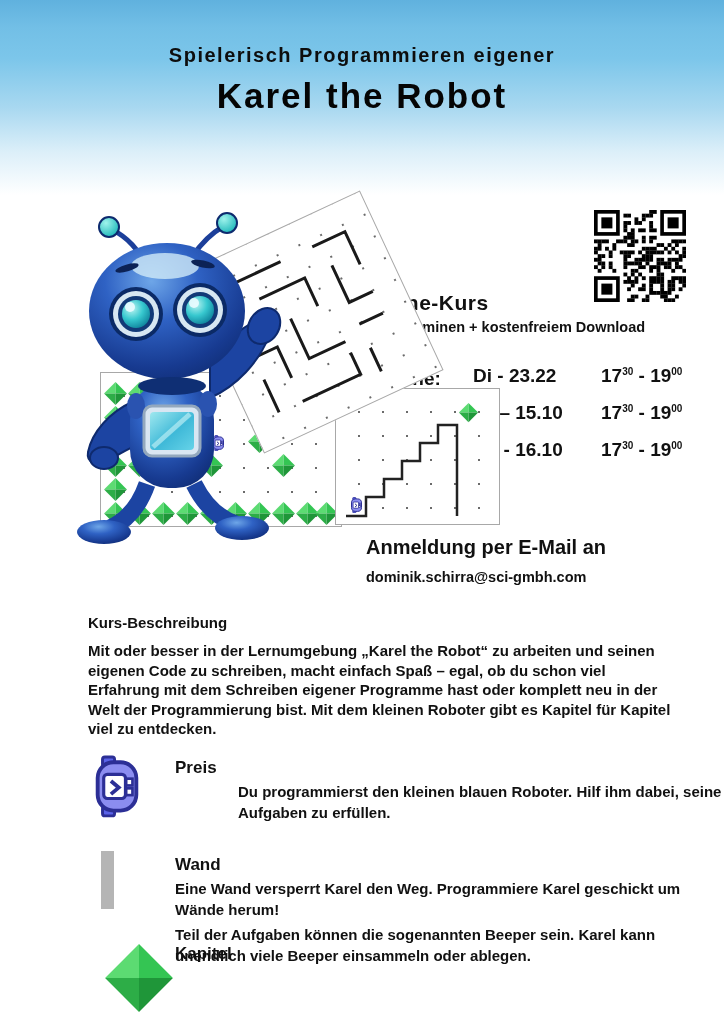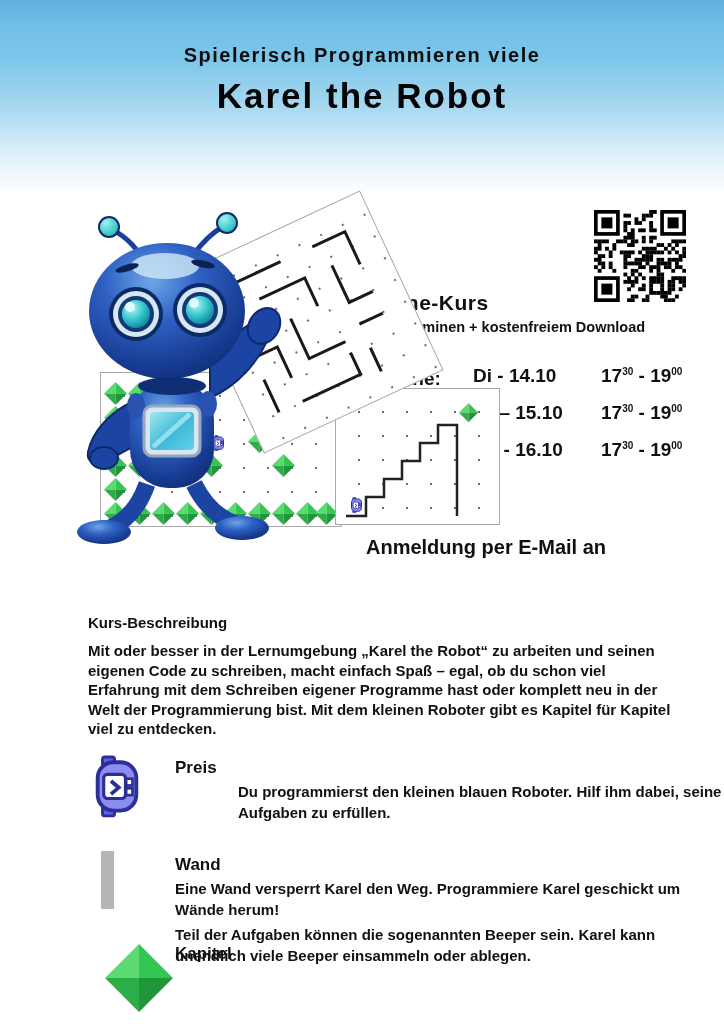--- a/index.html
+++ b/index.html
@@ -42,21 +42,21 @@
   .legend-title{font-size:17px;}
   .legend-text{position:absolute;width:508px;font-size:15px;line-height:21px;white-space:normal;}
   .wall-bar{position:absolute;left:101px;top:851px;width:13px;height:58px;background:#b5b5b5;}
 </style>
 </head>
 <body>
 
 <div id="flyer">
 
   <div class="header">
-    <div class="subtitle">Spielerisch Programmieren viele</div>
+    <div class="subtitle">Spielerisch Programmieren eigener</div>
     <div class="title">Karel the Robot</div>
   </div>
 
   <div id="beeper-card" class="card">
       <div class="sprite" style="left: 2px; top: 8px;"><svg width="25" height="25" viewBox="0 0 24 24">
           <polygon points="12,1 1,12 12,12" fill="#5cdb72"></polygon>
           <polygon points="12,1 23,12 12,12" fill="#34c553"></polygon>
           <polygon points="1,12 12,23 12,12" fill="#2dad47"></polygon>
           <polygon points="23,12 12,23 12,12" fill="#1f9639"></polygon>
         </svg></div>
@@ -518,31 +518,32 @@
       <rect x="0" y="18" width="7" height="7" fill="#000"></rect>
       <rect x="1" y="19" width="5" height="5" fill="#fff"></rect>
       <rect x="2" y="20" width="3" height="3" fill="#000"></rect>
     </svg>
 
   <div class="abs h-course" style="left:363px;top:291px;">Online-Kurs</div>
   <div class="abs sub-course" style="left:363px;top:319px;">mit 3 Terminen + kostenfreiem Download</div>
 
   <div class="abs termine-label" style="left:362px;top:368px;">Termine:</div>
 
-  <div class="abs t-day" style="left:473px;top:365px;">Di - 14.10</div>
+  <div class="abs t-day" style="left:473px;top:365px;">Di - 23.22</div>
   <div class="abs t-time" style="left:601px;top:365px;"><span>17</span><sup>30</sup> <span>-</span> <span>19</span><sup>00</sup></div>
 
   <div class="abs t-day" style="left:473px;top:402px;">Mi – 15.10</div>
   <div class="abs t-time" style="left:601px;top:402px;"><span>17</span><sup>30</sup> <span>-</span> <span>19</span><sup>00</sup></div>
 
   <div class="abs t-day" style="left:473px;top:439px;">Do - 16.10</div>
   <div class="abs t-time" style="left:601px;top:439px;"><span>17</span><sup>30</sup> <span>-</span> <span>19</span><sup>00</sup></div>
 
   <div class="abs price" style="left:366px;top:499px;">Preis: 62€</div>
   <div class="abs signup" style="left:366px;top:536px;">Anmeldung per E-Mail an</div>
+  <div class="abs email" style="left:366px;top:569px;">dominik.schirra@sci-gmbh.com</div>
 
   <div class="abs desc-h" style="left:88px;top:614px;">Kurs-Beschreibung</div>
   <div class="desc-body">Mit oder besser in der Lernumgebung „Karel the Robot“ zu arbeiten und seinen eigenen Code zu schreiben, macht einfach Spaß – egal, ob du schon viel Erfahrung mit dem Schreiben eigener Programme hast oder komplett neu in der Welt der Programmierung bist. Mit dem kleinen Roboter gibt es Kapitel für Kapitel viel zu entdecken.</div>
 
   <div class="sprite" style="left:88px;top:755px;z-index:2;" id="legend-karel-icon"><svg width="58" height="62.833333333333336" viewBox="0 0 24 26">
         <rect x="6" y="0.8" width="5" height="4" rx="1" fill="#5a63e8" stroke="#2c2f96" stroke-width="1.2"></rect>
         <rect x="6" y="21.2" width="5" height="4" rx="1" fill="#5a63e8" stroke="#2c2f96" stroke-width="1.2"></rect>
         <rect x="4" y="3" width="16" height="20" rx="6.5" fill="#8b8df0" stroke="#2c2f96" stroke-width="1.6"></rect>
         <rect x="6.5" y="8" width="9" height="10" rx="1.5" fill="#fff" stroke="#2c2f96" stroke-width="1.3"></rect>
         <path d="M9.5 10.8 l3.2 2.7 -3.2 2.7" fill="none" stroke="#2c2f96" stroke-width="1.6"></path>

